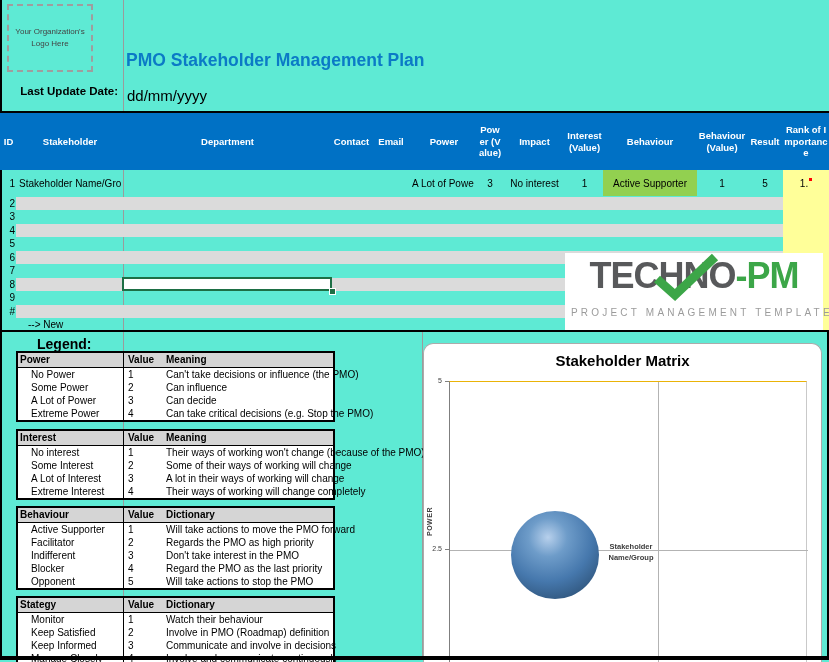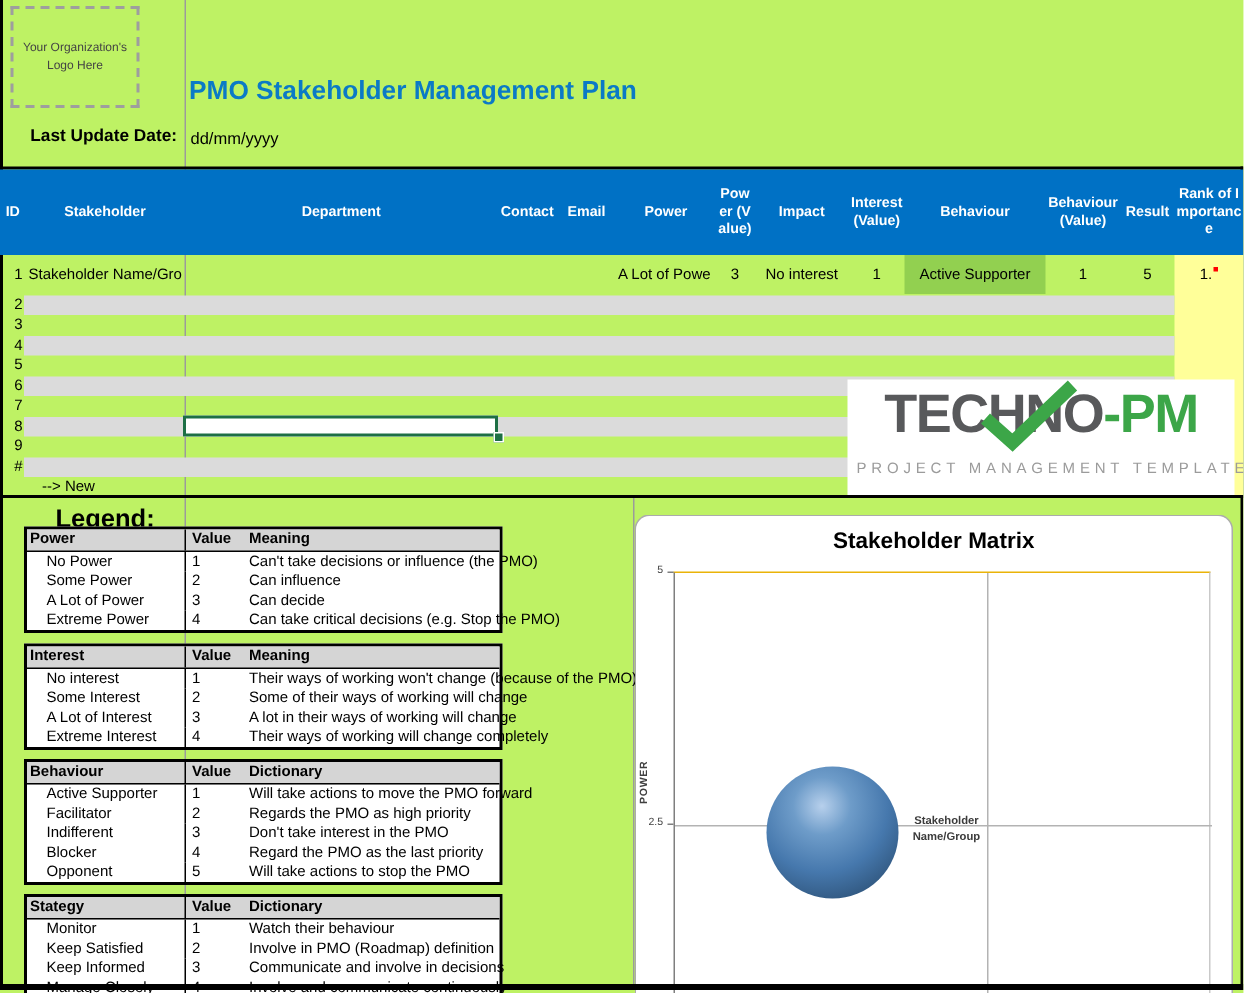--- a/index.html
+++ b/index.html
@@ -1,31 +1,31 @@
 <!DOCTYPE html>
 <html><head>
 <meta charset="utf-8">
 <style>
   html,body{margin:0;padding:0;background:#fff;}
-  #sheet{position:relative;width:829px;height:662px;background:#bef264;overflow:hidden;
+  #sheet{position:relative;width:829px;height:662px;background:#5eead4;overflow:hidden;
          font-family:"Liberation Sans","DejaVu Sans",sans-serif;color:#000;}
   
   .vline{position:absolute;width:1px;background:#9b9b9b;}
   .edge-left{position:absolute;left:0;top:0;width:2px;height:660px;background:#000;}
   .edge-right{position:absolute;left:827px;top:111px;width:2px;height:549px;background:#000;}
   .hbar-top{position:absolute;left:0;top:111px;width:829px;height:2px;background:#000;}
   .hbar-tablebottom{position:absolute;left:0;top:330px;width:829px;height:2px;background:#000;}
   .hbar-bottom{position:absolute;left:0;top:656px;width:829px;height:4px;background:#000;}
   
   .logo-box{position:absolute;left:7px;top:4px;width:82px;height:64px;border:2px dashed #9e9e9e;
             display:flex;align-items:center;justify-content:center;text-align:center;
             font-size:8px;color:#444;line-height:1.5;}
   .title{position:absolute;left:126px;top:26px;font-size:17.5px;font-weight:bold;color:#0b7ac6;white-space:nowrap;margin-top:24px;}
   .lu-label{position:absolute;left:0;top:85px;width:118px;text-align:right;font-size:11.5px;font-weight:bold;}
-  .lu-value{position:absolute;left:127px;top:87px;font-size:11px;}
+  .lu-value{position:absolute;left:127px;top:87px;font-size:15px;}
   
   .thead{position:absolute;left:0;top:113px;width:829px;height:57px;background:#0071c5;}
   .th{position:absolute;top:0;height:57px;display:flex;align-items:center;justify-content:center;
       color:#fff;font-weight:bold;font-size:9.5px;text-align:center;line-height:1.25;padding:0 1px;box-sizing:border-box;}
   .th.brk{word-break:break-all;}
   .row1{position:absolute;left:0;top:170px;width:829px;height:26px;font-size:10px;}
   .td{position:absolute;top:0;height:26px;display:flex;align-items:center;overflow:hidden;white-space:nowrap;box-sizing:border-box;}
   .td.center{justify-content:center;}
   .rank-col{position:absolute;left:783px;top:170px;width:46px;height:160px;background:#ffff99;}
   .stripe{position:absolute;left:16px;width:767px;height:13.5px;background:#dbdbdb;}
@@ -36,21 +36,21 @@
   
   .brand-card{position:absolute;left:565px;top:253px;width:258px;height:77px;background:#fff;}
   .brand-main{position:absolute;left:0;top:2px;width:100%;text-align:center;font-size:36px;font-weight:bold;
               letter-spacing:-1px;white-space:nowrap;}
   .brand-dark{color:#58595b;}
   .brand-green{color:#3ca648;}
   .brand-check{position:absolute;left:84px;top:-4px;}
   .brand-tagline{position:absolute;left:6px;top:54px;width:246px;text-align:center;font-size:10px;
                  letter-spacing:3.2px;color:#9b9b9b;white-space:nowrap;}
   
-  .legend-title{position:absolute;left:17px;top:336px;font-size:17px;font-weight:bold;padding-left:20px;}
+  .legend-title{position:absolute;left:17px;top:336px;font-size:14px;font-weight:bold;padding-left:20px;}
   .ltable{position:absolute;left:16px;width:315px;border:2px solid #000;background:#fff;font-size:10px;}
   .lrow{display:grid;grid-template-columns:106px 42px 1fr;height:13px;line-height:13px;}
   .lrow.lhead{background:#d5d5d5;font-weight:bold;height:14px;line-height:14px;border-bottom:1px solid #000;}
   .lc1{padding-left:2px;border-right:1px solid #000;white-space:nowrap;overflow:hidden;}
   .lrow:not(.lhead) .lc1{padding-left:13px;}
   .lc2{padding-left:4px;}
   .lc3{white-space:nowrap;}
   
   .chart{position:absolute;left:423px;top:343px;width:399px;height:319px;background:#fff;
          border:1.5px solid #ababab;border-bottom:none;border-radius:10px 10px 0 0;box-sizing:border-box;}

